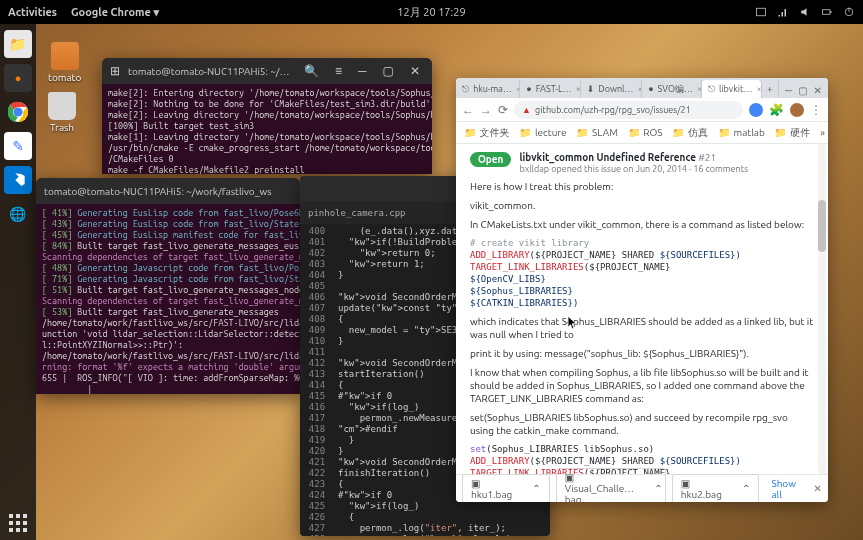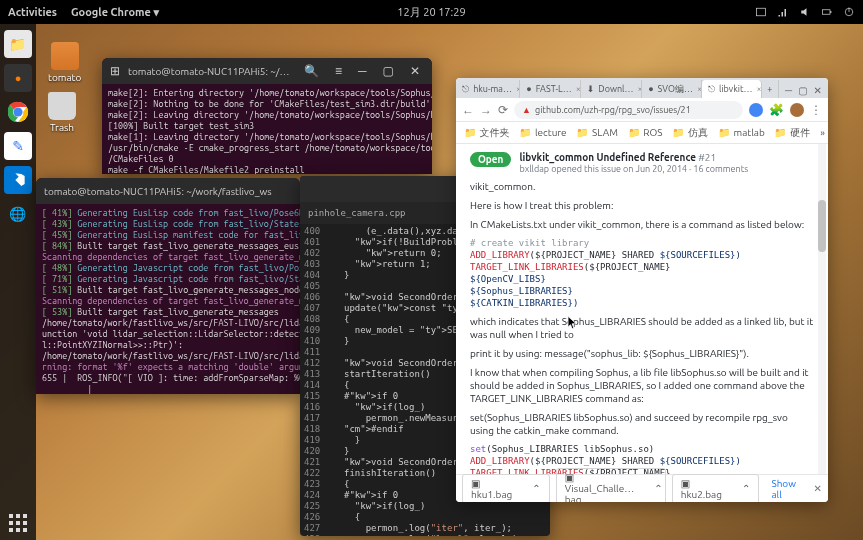--- a/index.html
+++ b/index.html
@@ -27,21 +27,21 @@
 .term .body .g { color:#7ec07e; }
 .term .body .c { color:#6db6c6; }
 .term .body .w { color:#d8d8d8; }
 .term .body .p { color:#c586c0; }
 
 .editor { position:absolute; background:#1e1e1e; border-radius:4px; box-shadow:0 4px 18px rgba(0,0,0,.5); overflow:hidden; color:#ccc; font-family:"DejaVu Sans Mono",monospace; font-size:9px; }
 .editor .etitle { height:26px; background:#2b2b2b; display:flex; align-items:center; padding:0 10px; font-size:10px; color:#aaa; }
 .editor .etitle .open { margin-left:auto; background:#3a3a3a; padding:2px 10px; border-radius:3px; font-size:10px; }
 .editor .tabs { height:22px; background:#252525; display:flex; align-items:center; padding:0 8px; font-size:9px; color:#aaa; }
 .editor .code { padding:2px 4px; line-height:11px; white-space:pre; }
-.editor .ln { color:#858585; display:inline-block; width:26px; text-align:left; margin-right:14px; }
+.editor .ln { color:#858585; display:inline-block; width:26px; text-align:center; margin-right:8px; }
 .editor .st { color:#ce9178; }
 
 .browser { position:absolute; background:#fff; border-radius:4px; box-shadow:0 4px 18px rgba(0,0,0,.4); overflow:hidden; display:flex; flex-direction:column; font-size:10px; }
 .browser .btitle { height:20px; background:#dcdfe3; display:flex; align-items:flex-end; }
 .browser .btitle .tab { height:18px; padding:2px 6px; font-size:9px; color:#555; display:flex; align-items:center; gap:4px; border-right:1px solid #c8c8c8; max-width:70px; overflow:hidden; white-space:nowrap; }
 .browser .btitle .tab.active { background:#fff; border-radius:4px 4px 0 0; }
 .browser .btitle .tab .x { color:#888; font-size:9px; }
 .browser .btitle .wctl { margin-left:auto; display:flex; gap:6px; padding:0 6px 2px; color:#666; font-size:10px; }
 .browser .addr { height:24px; background:#fff; border-bottom:1px solid #e6e6e6; display:flex; align-items:center; gap:6px; padding:0 6px; }
 .browser .addr .nav { color:#777; font-size:12px; }
@@ -261,22 +261,22 @@
         <div class="thumb"></div>
       </div>
     <div class="issue-head">
       <span class="openpill">Open</span>
       <div>
         <b>libvkit_common Undefined Reference</b>
         <span style="color:#6e7781">#21</span><br>
         <span class="issue-meta">bxlldap opened this issue on Jun 20, 2014 · 16 comments</span>
       </div>
     </div>
+    <div class="para">Here is how I treat this problem:</div>
     <div class="para">vikit_common.</div>
-    <div class="para">Here is how I treat this problem:</div>
     <div class="para">In CMakeLists.txt under vikit_common, there is a command as listed below:</div>
     <div class="codebox">
       <div class="cco"># create vikit library</div>
       <div><span class="ck">ADD_LIBRARY</span><span>(${PROJECT_NAME} SHARED </span><span class="cv">${SOURCEFILES})</span></div>
       <div><span class="ck">TARGET_LINK_LIBRARIES</span><span>(${PROJECT_NAME}</span></div>
       <div class="cv">  ${OpenCV_LIBS}</div>
       <div class="cv">  ${Sophus_LIBRARIES}</div>
       <div class="cv">  ${CATKIN_LIBRARIES})</div>
     </div>
     <div class="para">which indicates that Sophus_LIBRARIES should be added as a linked lib, but it was null when I tried to</div>

